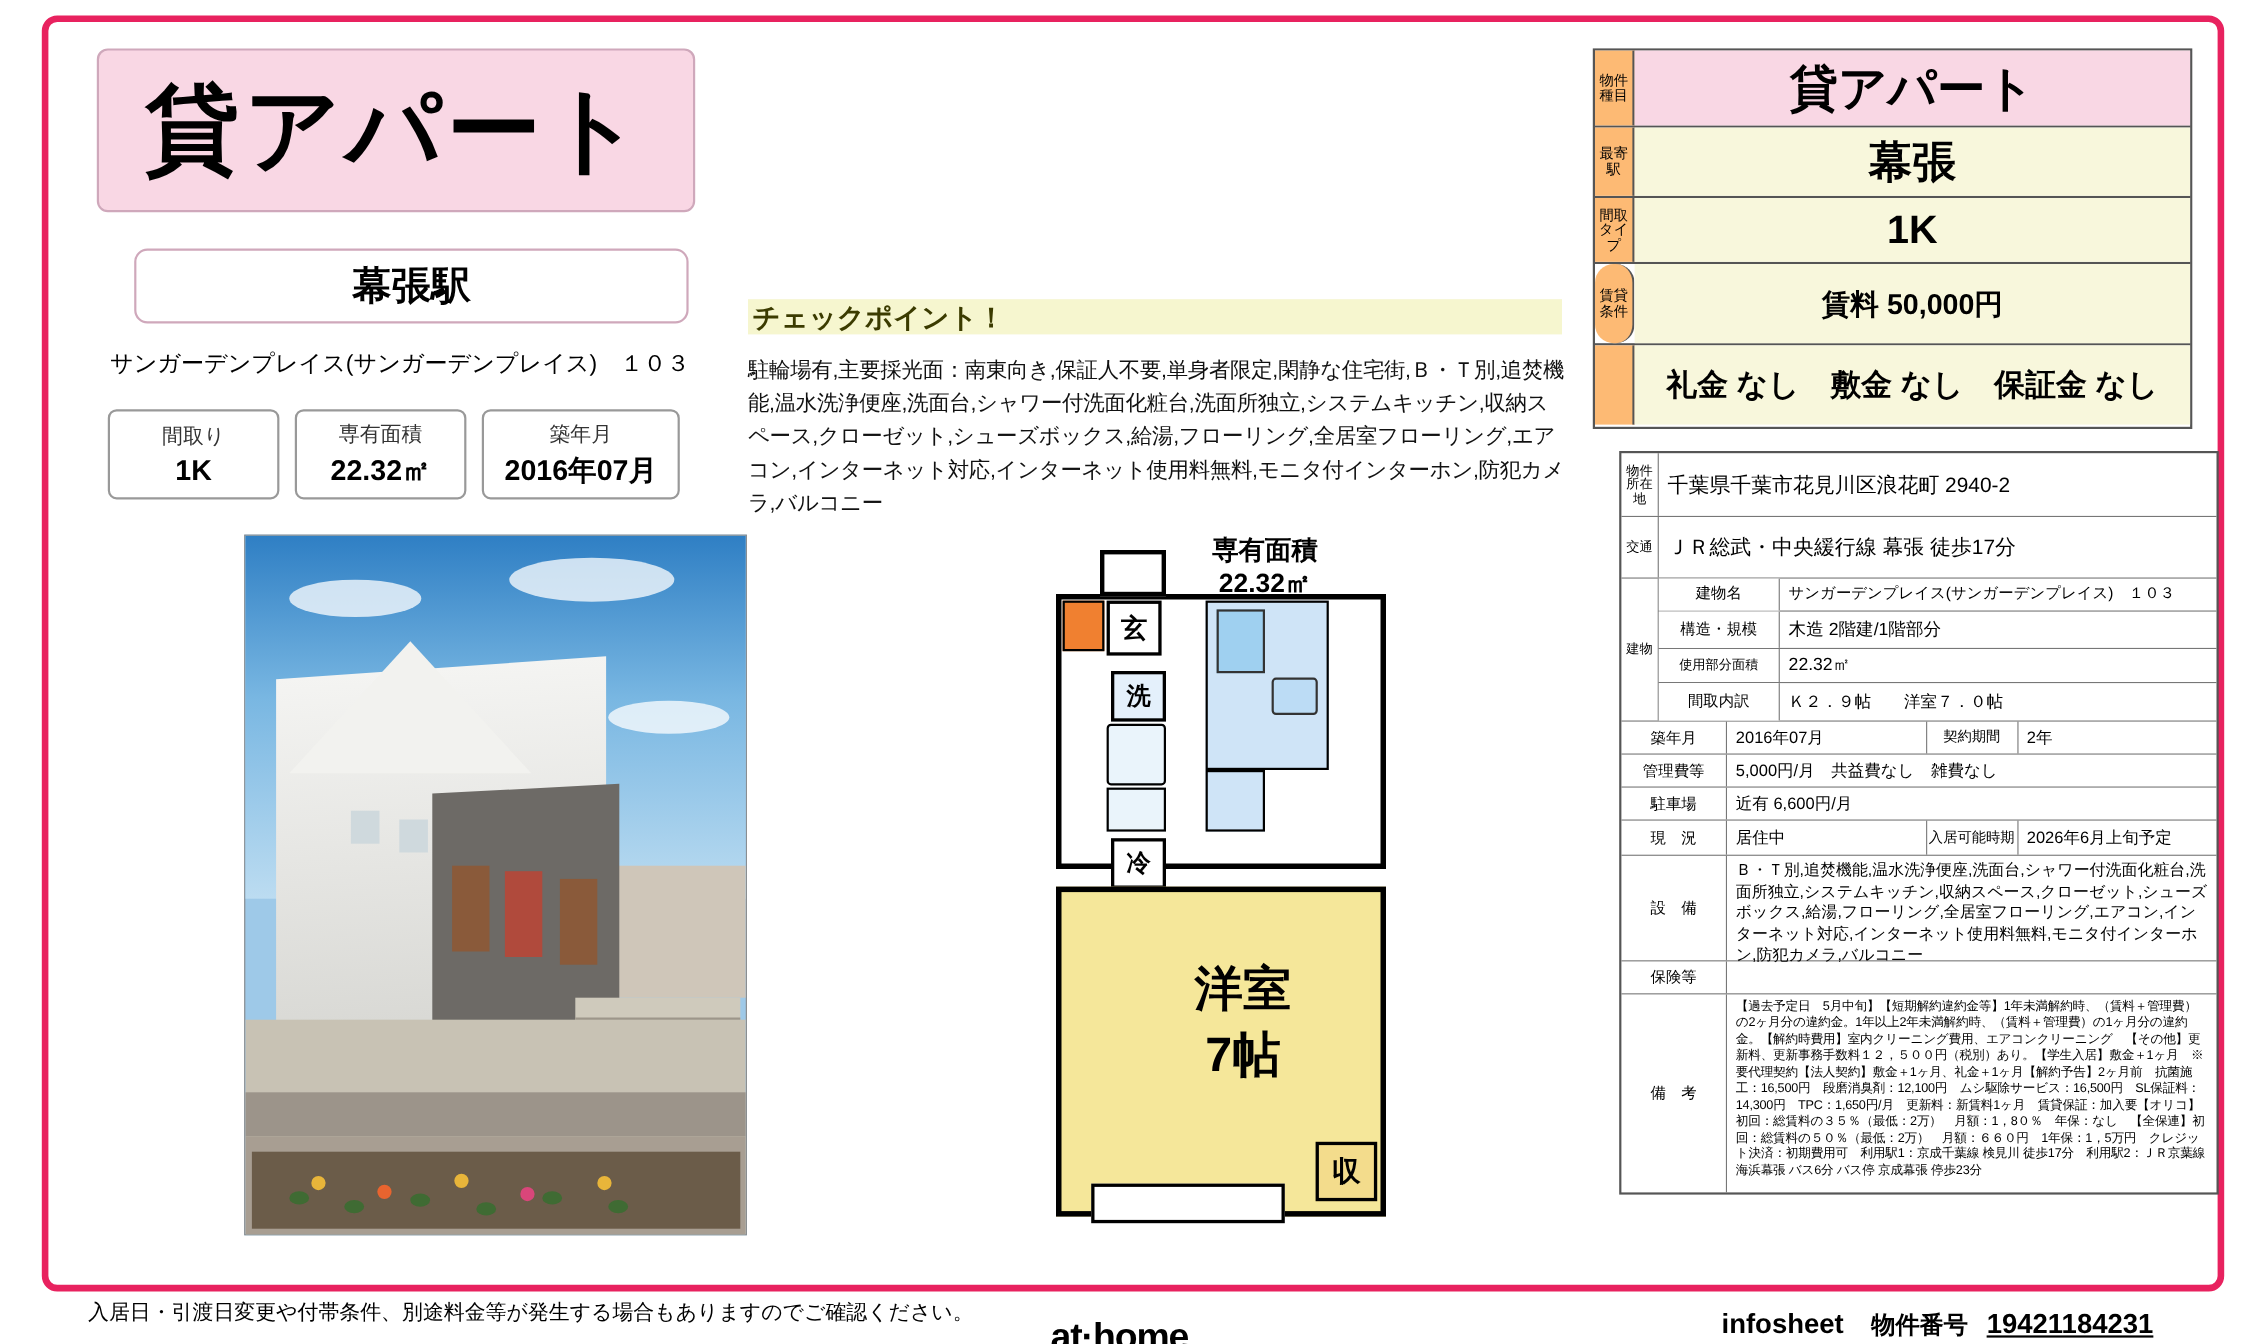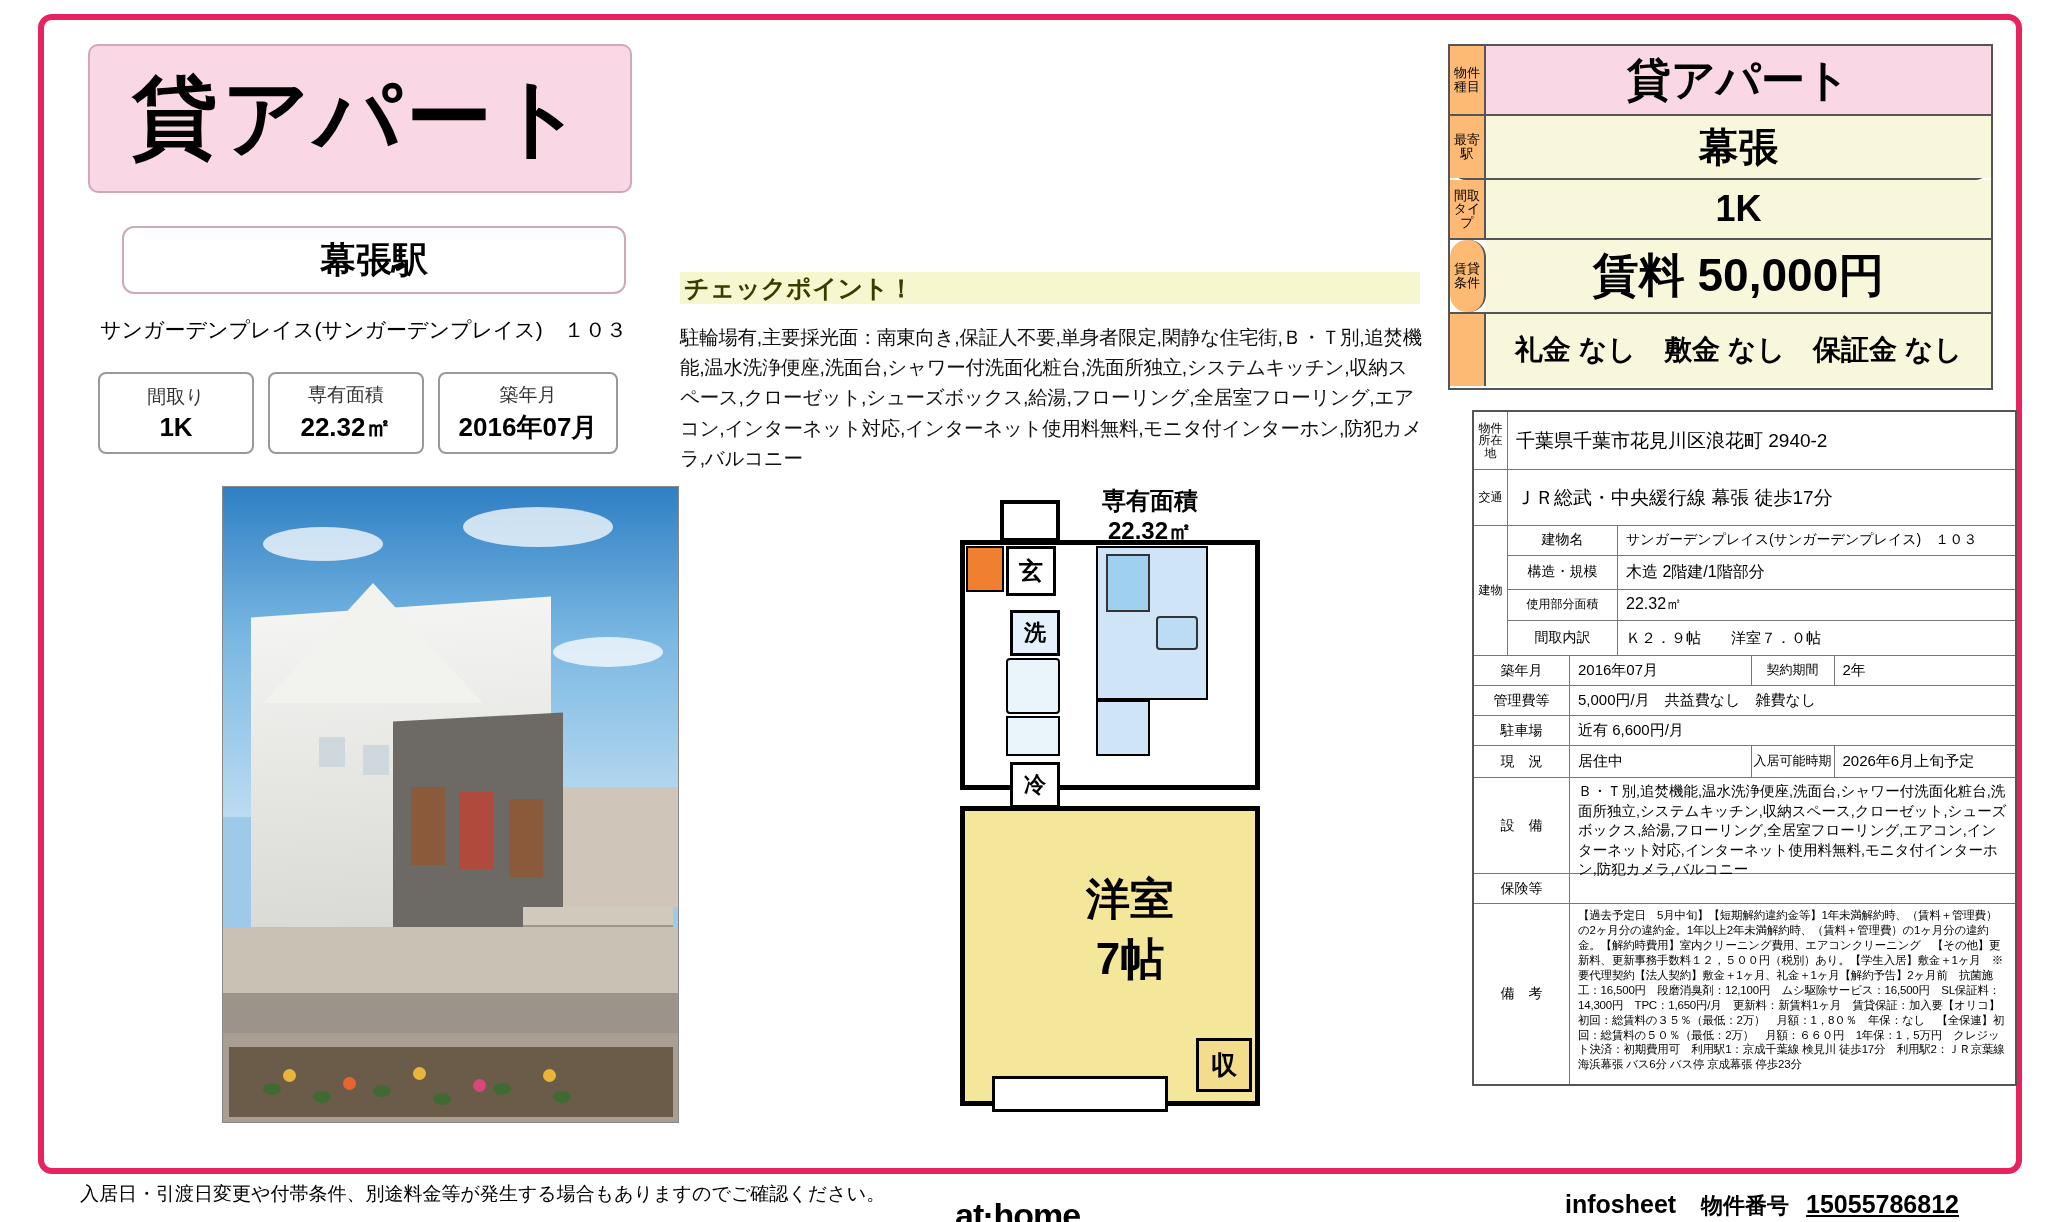--- a/index.html
+++ b/index.html
@@ -274,36 +274,36 @@
     <div style="position:absolute;left:92px;top:536px;width:170px;height:30px;background:#fff;border:3px solid #000;"></div>
   </div>
 
   <div class="rt">
     <div class="rt-row" style="height:70px;">
       <div class="rt-lbl">物件種目</div>
       <div class="rt-val rt-pink">
         <span style="font-size:44px;font-weight:bold;">貸アパート</span>
       </div>
     </div>
-    <div class="rt-row" style="height:64px;border-radius:16px;">
+    <div class="rt-row" style="height:64px;">
       <div class="rt-lbl">最寄駅</div>
       <div class="rt-val rt-cream">
         <span style="font-size:40px;font-weight:bold;">幕張</span>
       </div>
     </div>
     <div class="rt-row" style="height:60px;">
       <div class="rt-lbl">間取タイプ</div>
       <div class="rt-val rt-cream">
         <span style="font-size:36px;font-weight:bold;">1K</span>
       </div>
     </div>
     <div class="rt-row" style="height:74px;">
       <div class="rt-lbl" style="border-bottom:none;border-radius:17px;">賃貸条件</div>
       <div class="rt-val rt-cream">
-        <span style="font-size:46px;font-weight:bold;text-align:center;">賃料 50,000円</span>
+        <span style="font-size:26px;font-weight:bold;text-align:center;">賃料 50,000円</span>
       </div>
     </div>
     <div class="rt-row" style="height:72px;">
       <div class="rt-lbl"></div>
       <div class="rt-val rt-cream">
         <span style="font-size:28px;font-weight:bold;">礼金 なし　敷金 なし　保証金 なし</span>
       </div>
     </div>
   </div>
 
@@ -373,15 +373,15 @@
     </div>
   </div>
 
   <div class="footer-note">
     <div>入居日・引渡日変更や付帯条件、別途料金等が発生する場合もありますのでご確認ください。</div>
   </div>
   <div class="athome">at·home</div>
   <div class="infosheet">
     <span>infosheet</span>
     <span style="margin-left:18px;font-size:22px;">物件番号</span>
-    <span class="num">15055786812</span>
+    <span class="num">19421184231</span>
   </div>
 </div>
 
 </body></html>

